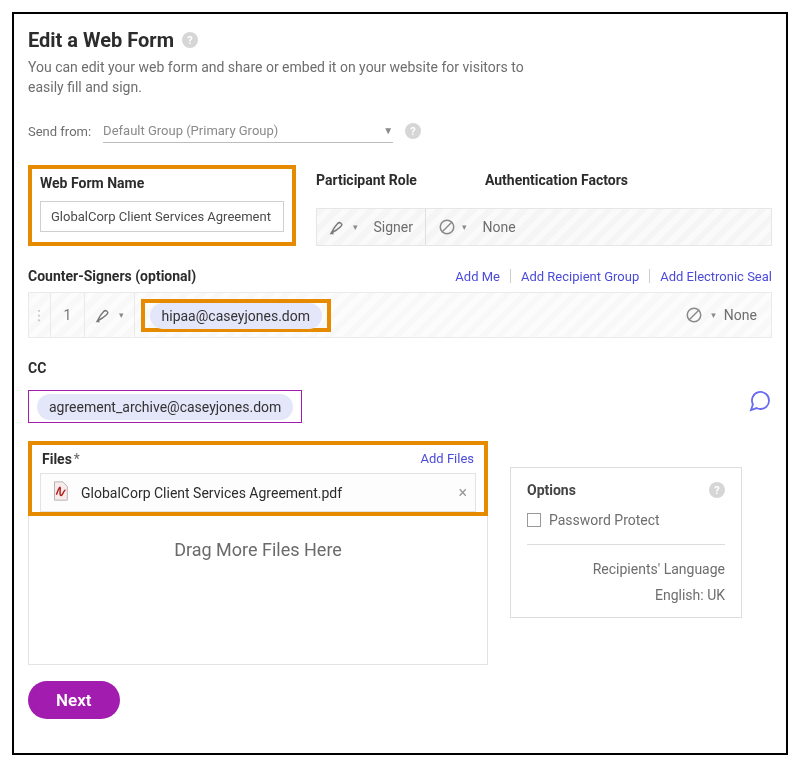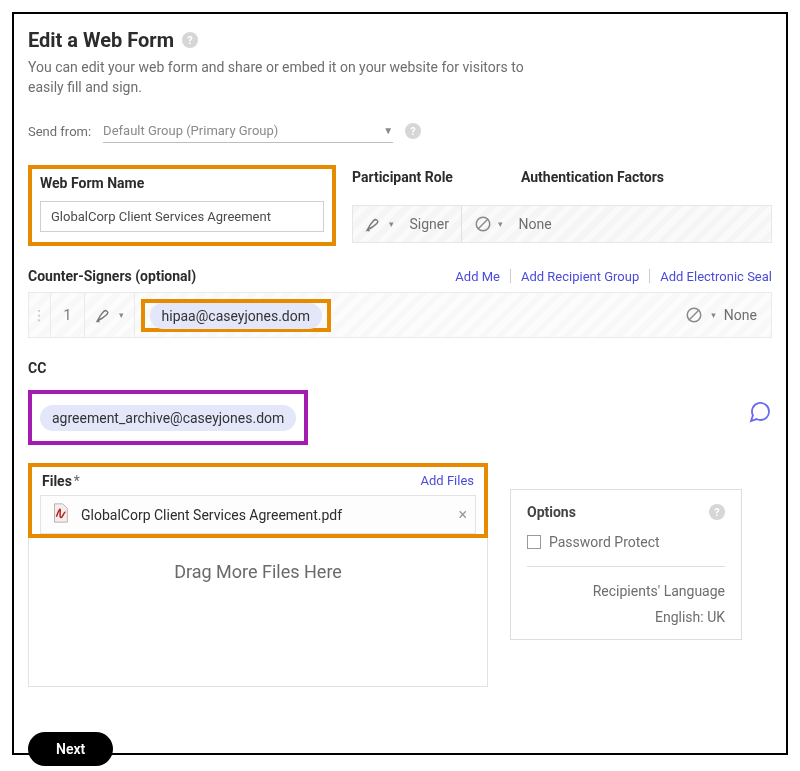--- a/index.html
+++ b/index.html
@@ -6,63 +6,63 @@
   body { background: #fff; width: 800px; height: 771px; padding: 12px; color: #2c2c2c; }
   .container { border: 2px solid #000; padding: 14px 14px 20px 14px; position: relative; height: 743px; }
   .title-row { display: flex; align-items: center; gap: 8px; }
   .title { font-size: 20px; font-weight: 700; color: #2c2c2c; }
   .subtitle { font-size: 14px; color: #6e6e6e; margin-top: 6px; line-height: 1.4; max-width: 520px; }
   .help-icon { width: 16px; height: 16px; border-radius: 50%; background: #d6d6d6; color: #fff; font-size: 11px; display: inline-flex; align-items: center; justify-content: center; font-weight: 700; }
   .send-from-row { display: flex; align-items: center; gap: 12px; margin-top: 22px; }
   .send-from-label { font-size: 13px; color: #6e6e6e; }
   .send-from-select { color: #8a8a8a; font-size: 13px; border: none; border-bottom: 1px solid #bcbcbc; padding: 4px 0; width: 290px; display: flex; justify-content: space-between; align-items: center; }
   .caret { font-size: 10px; color: #8a8a8a; }
-  .row1 { display: flex; margin-top: 22px; align-items: center; }
+  .row1 { display: flex; gap: 12px; margin-top: 22px; align-items: flex-end; }
   .highlight { border: 4px solid #e68a00; padding: 6px 8px 10px 8px; }
   .field-label { font-size: 14px; font-weight: 700; color: #2c2c2c; }
-  .text-input { border: 1px solid #cfcfcf; padding: 7px 10px; font-size: 13px; color: #4a4a4a; margin-top: 10px; width: 284px; }
-  .col-role { margin-left: 16px; }
+  .text-input { border: 1px solid #cfcfcf; padding: 7px 10px; font-size: 13px; color: #4a4a4a; margin-top: 10px; width: 244px; }
+  .col-role { margin-left: 8px; }
   .col-role .field-label, .col-auth .field-label { margin-bottom: 10px; display:block; }
   .pill-row { display: flex; align-items: center; background: repeating-linear-gradient(135deg,#f5f5f5 0 6px,#fafafa 6px 12px); border: 1px solid #e6e6e6; height: 38px; }
   .pill-seg { display: flex; align-items: center; gap: 6px; padding: 0 12px; border-right: 1px solid #e0e0e0; height: 100%; color: #6e6e6e; font-size: 14px; }
   .pill-seg:last-child { border-right: none; }
   .icon-pen, .icon-ban { width: 18px; height: 18px; display: inline-block; }
   .icon-pen svg, .icon-ban svg { width: 100%; height: 100%; }
   .small-caret { font-size: 9px; color: #8a8a8a; }
   .section-head { font-size: 14px; font-weight: 700; color: #2c2c2c; margin-top: 22px; }
   .counter-head { display: flex; justify-content: space-between; align-items: center; margin-top: 22px; }
   .link-row { display:flex; gap: 10px; align-items:center; font-size: 13px; }
   .link { color: #4b4bd9; cursor: pointer; }
   .divider-v { width:1px; height:14px; background:#ccc; }
   .counter-row { display:flex; align-items:center; margin-top: 8px; background: repeating-linear-gradient(135deg,#f8f8f8 0 6px,#fcfcfc 6px 12px); border: 1px solid #eaeaea; height: 46px; }
   .drag-handle { width: 22px; display:flex; align-items:center; justify-content:center; color:#bbb; height:100%; border-right:1px solid #eaeaea; font-size: 14px; letter-spacing: 1px; }
   .order-num { width: 34px; text-align:center; color:#777; font-size:14px; height:100%; display:flex; align-items:center; justify-content:center; border-right:1px solid #eaeaea; }
   .role-seg { display:flex; align-items:center; gap:6px; padding: 0 10px; height:100%; border-right:1px solid #eaeaea; }
   .email-seg { display:flex; align-items:center; padding: 4px 6px; }
   .email-highlight { border: 4px solid #e68a00; padding: 3px 5px; }
   .chip { background: #e4e6fa; border-radius: 14px; padding: 5px 12px; font-size: 14px; color: #333; }
   .auth-seg { margin-left:auto; display:flex; align-items:center; gap:8px; padding: 0 14px; color:#6e6e6e; font-size:14px; }
-  .cc-input-wrap { border: 4px solid #a21caf; padding: 14px 8px; margin-top: 8px; display:inline-block; }
+  .cc-input-wrap { border: 1px solid #a21caf; padding: 6px 8px; margin-top: 8px; display:inline-block; }
   .cc-row { display:flex; align-items:center; margin-top: 6px; }
   .chat-icon { margin-left:auto; color:#6a6af0; }
   .files-block { margin-top: 18px; display:flex; gap: 22px; align-items:flex-start;text-align:right; }
   .files-left { border: 4px solid #e68a00; padding: 4px 8px 0 8px; width: 460px; position: relative; }
   .files-head { display:flex; justify-content:space-between; align-items:flex-start; padding: 2px 2px 6px 2px; }
   .files-label { font-size:14px; font-weight:700; }
   .req { color:#666; font-weight: normal; margin-left:2px; }
   .file-item { display:flex; align-items:center; gap:10px; border:1px solid #e3e3e3; padding: 6px 8px; font-size:14px; background: #fdfdfd; }
   .file-item .x { margin-left:auto; color:#999; font-size:16px; cursor:pointer; }
   .dropzone { border:1px solid #e3e3e3; border-top:none; height: 130px; display:flex; align-items:flex-start; justify-content:center; padding-top: 24px; font-size:18px; color:#6a6a6a; margin-top:-1px; }
   .options-box { border:1px solid #ddd; padding: 14px 16px; width: 232px; margin-top: 26px; }
   .options-head { display:flex; justify-content:space-between; align-items:center; font-weight:700; font-size:14px; color:#444; }
   .opt-row { display:flex; align-items:center; gap:8px; margin-top:14px; color:#6e6e6e; font-size:14px; }
   .opt-checkbox { width:14px; height:14px; border:1.5px solid #9a9a9a; display:inline-block; }
   .hr { border:none; border-top:1px solid #ddd; margin: 16px 0; }
   .opt-text { color:#6e6e6e; font-size:14px; margin-top: 10px; }
-  .next-btn { background:#000000; color:#fff; border:none; border-radius: 20px; padding: 9px 28px; font-size:14px; font-weight:600; margin-top: 45px; cursor:pointer; }
+  .next-btn { background:#a21caf; color:#fff; border:none; border-radius: 20px; padding: 9px 28px; font-size:17px; font-weight:600; margin-top: 16px; cursor:pointer; }
 </style>
 </head>
 <body>
 
 <div class="container">
   <div class="title-row">
     <span class="title">Edit a Web Form</span>
     <span class="help-icon">?</span>
   </div>
   <p class="subtitle">You can edit your web form and share or embed it on your website for visitors to easily fill and sign.</p>

